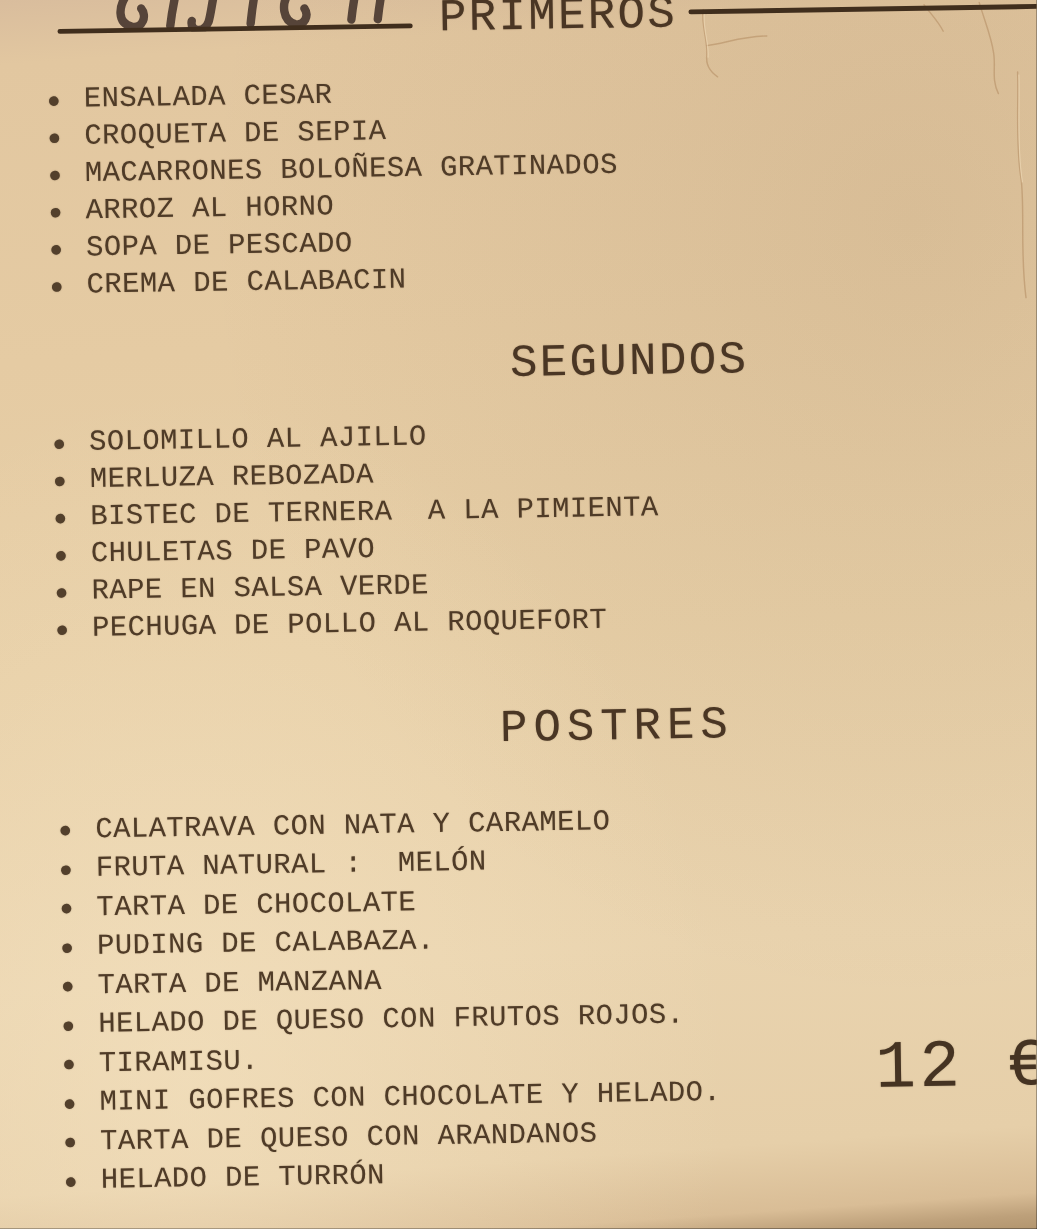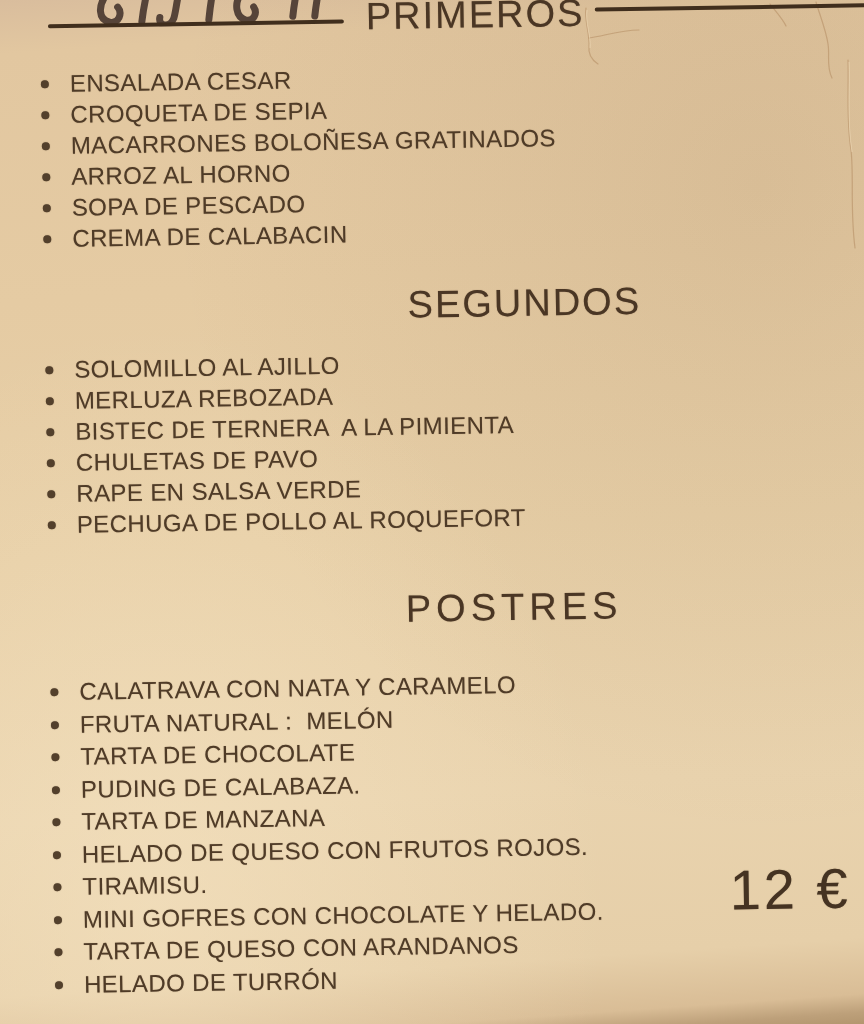--- a/index.html
+++ b/index.html
@@ -1,20 +1,20 @@
 <!DOCTYPE html>
 <html><head>
 <meta charset="utf-8">
 <style>
   html,body{margin:0;padding:0;background:#222;}
   .photo{
     position:relative;
     width:864px;height:1024px;
     overflow:hidden;
-    font-family:Liberation Sans, sans-serif;
+    font-family:Liberation Mono, monospace;
     background:
       radial-gradient(ellipse at 18% 88%, rgba(250,233,200,0.45), rgba(250,233,200,0) 45%),
       radial-gradient(ellipse at 88% 18%, rgba(110,75,45,0.10), rgba(110,75,45,0) 55%),
       linear-gradient(176deg,
         #d9bd9d 0%, #e2c7a0 5%, #e5cba3 28%, #e7cfa7 52%,
         #e9d3ae 76%, #e6cfa9 92%, #d9bd96 97.2%,
         #bda07a 98.9%, #b3966f 100%);
     color:#4f3b27;
   }
   

